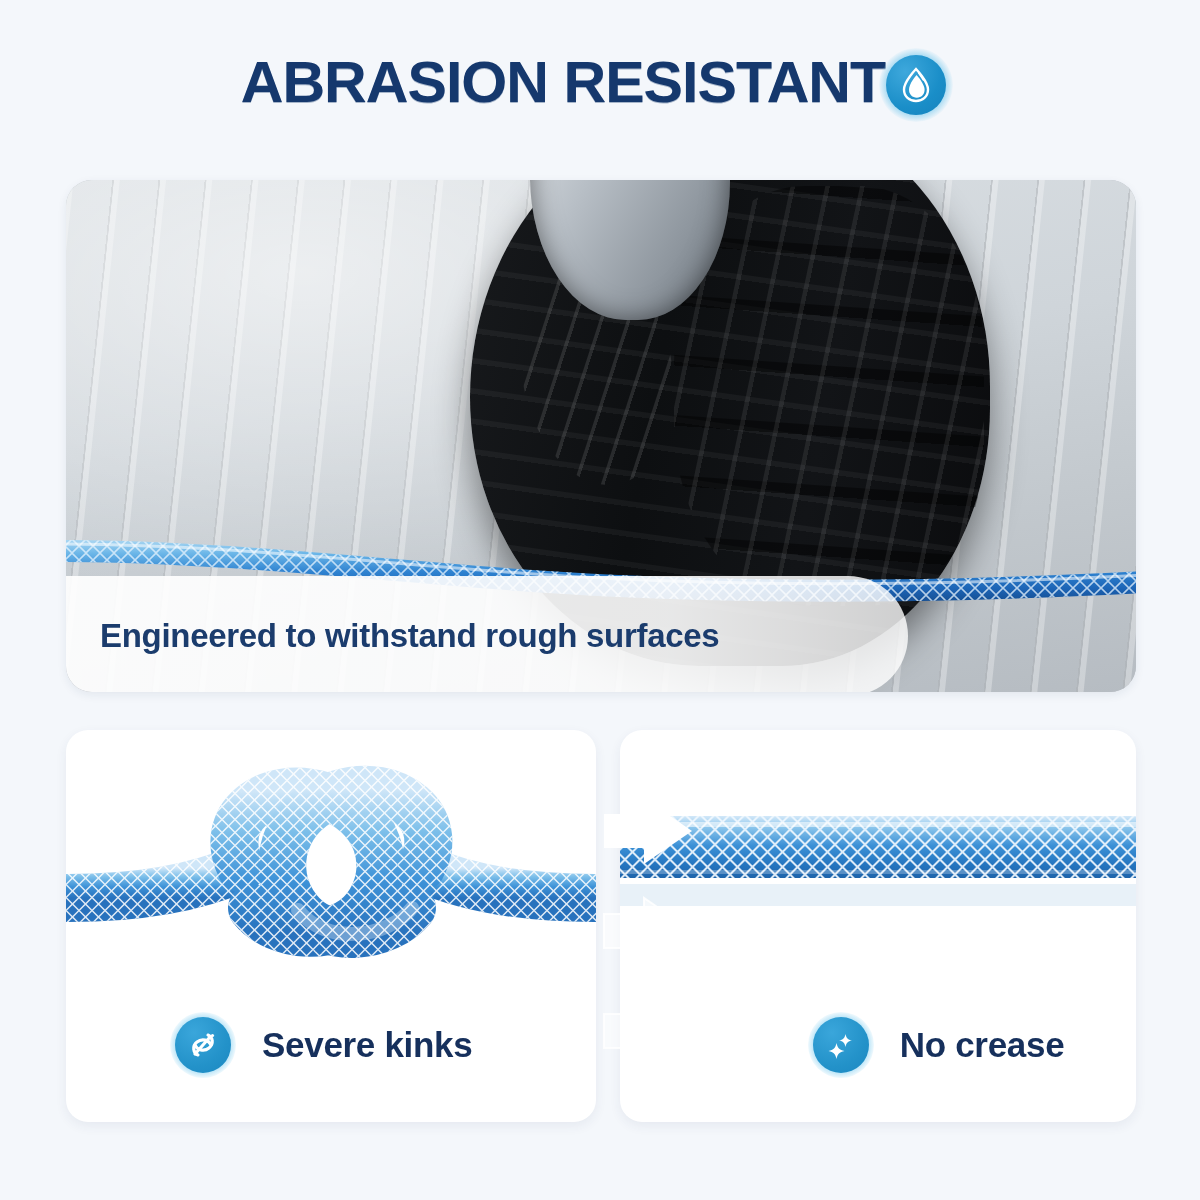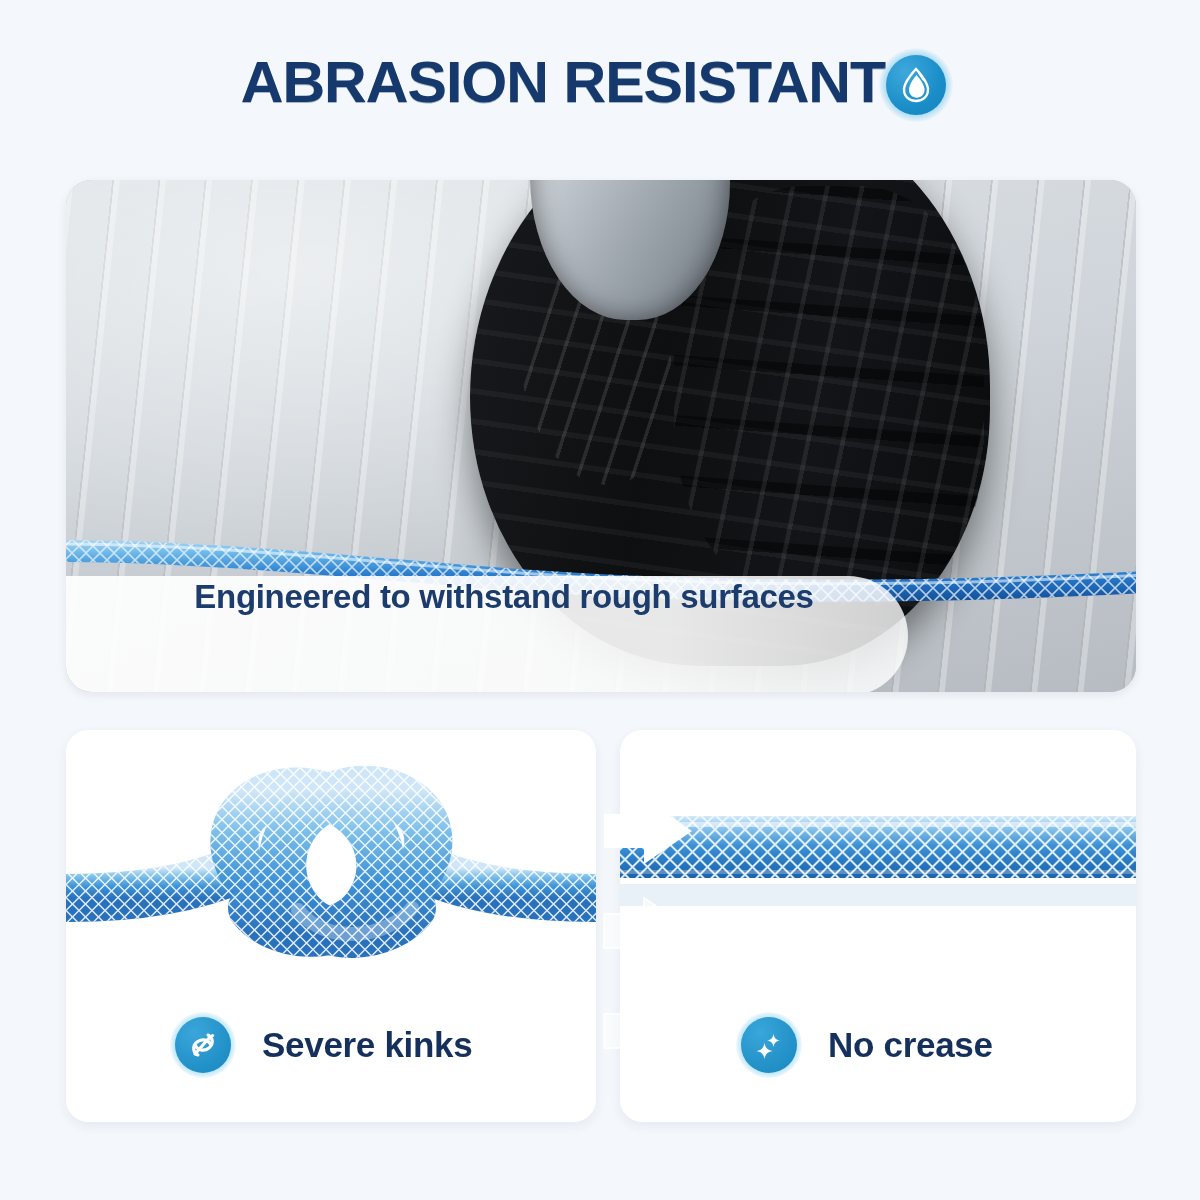--- a/index.html
+++ b/index.html
@@ -87,21 +87,21 @@
   .hose-photo {
     position:absolute; left:-22px; top:352px; width:1120px; height:66px;
   }
   .hose-photo svg { display:block; width:100%; height:100%; overflow:visible; }
 
   
   .caption {
     position:absolute; left:0px; top:396px; width:842px; height:120px;
     background:linear-gradient(90deg, rgba(255,255,255,.92) 0%, rgba(255,255,255,.90) 72%, rgba(255,255,255,.80) 100%);
     border-radius:0 62px 62px 0;
-    display:flex; flex-direction:row; justify-content:center;
+    display:flex; flex-direction:column; justify-content:center;
     padding-left:34px;
   }
   .caption-line {
     font-size:33px; font-weight:bold; color:#1b3c6d; line-height:1.28;
     letter-spacing:-.3px; white-space:nowrap;
   }
 
   
   .card {
     position:absolute; top:730px; height:392px;
@@ -112,21 +112,21 @@
   .card-right { left:620px; width:516px; }
 
   .knot { position:absolute; left:0; top:18px; width:530px; height:230px; }
   .knot svg, .straight svg { display:block; width:100%; height:100%; overflow:visible; }
   .straight { position:absolute; left:-10px; top:62px; width:540px; height:130px; }
 
   .card-footer {
     position:absolute; left:0; bottom:44px; width:100%;
     display:flex; align-items:center; gap:26px; padding-left:104px;
   }
-  .card-right .card-footer { padding-left:116px; }
+  .card-right .card-footer { padding-left:116px;justify-content:center; }
   .feat-badge { position:relative; width:66px; height:66px; flex:0 0 auto; }
   .feat-glow {
     position:absolute; inset:0; border-radius:50%;
     background:radial-gradient(circle, rgba(167,221,245,.9) 56%, rgba(200,234,250,0) 74%);
   }
   .feat-circle {
     position:absolute; left:5px; top:5px; width:56px; height:56px; border-radius:50%;
     background:radial-gradient(circle at 34% 28%, #3aa6db 0%, #2392c9 62%, #1b87c1 100%);
     display:flex; align-items:center; justify-content:center;
   }

